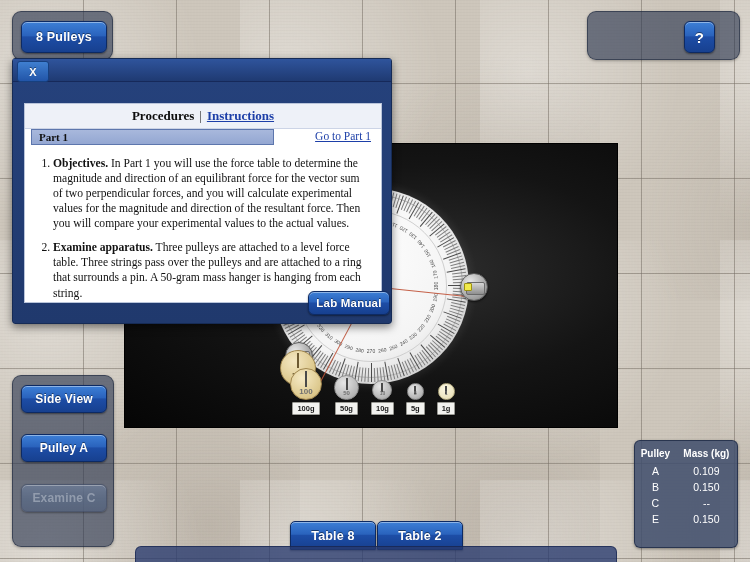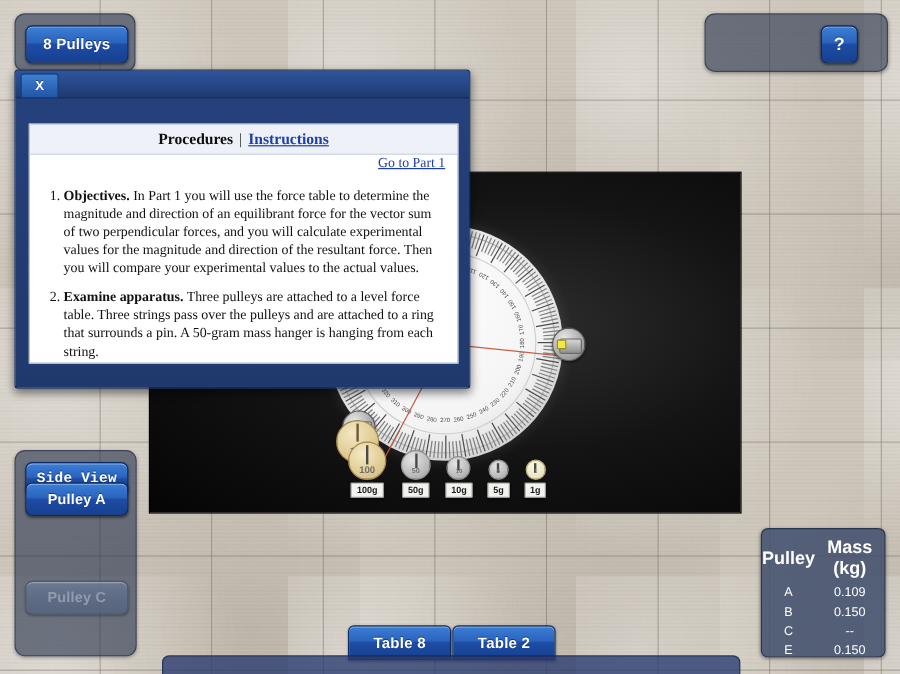--- a/index.html
+++ b/index.html
@@ -220,21 +220,21 @@
   
   #data-panel{
     position:absolute;left:634px;top:440px;width:104px;height:108px;
     background:rgba(64,78,108,.86);
     border:1px solid rgba(30,42,70,.8);border-radius:6px;
     box-shadow:0 1px 3px rgba(0,0,0,.4);
     color:#ffffff;font-size:10.5px;
     padding-top:6px;box-sizing:border-box;
   }
   #data-panel table{width:100%;border-collapse:collapse;}
-  #data-panel th{font-weight:bold;font-size:15px;padding:1px 0 4px;color:#fff;}
+  #data-panel th{font-weight:bold;font-size:10px;padding:1px 0 4px;color:#fff;}
   #data-panel td{text-align:center;padding:2px 0;font-size:10.5px;color:#fff;}
   #data-panel td.k{width:40%;}
 </style>
 </head>
 <body>
 
 <div id="stage">
   <div id="grain"></div>
 </div>
 
@@ -899,35 +899,37 @@
 
   <div id="proc-body">
     <div id="proc-head">
       <span>Procedures</span>
       <span class="sep">|</span>
       <span id="link-instructions">Instructions</span>
     </div>
 
 
     <div id="partrow">
+      <div id="part-tab">Part 1</div>
       <div id="link-part2">Go to Part 1</div>
     </div>
 
     <ol id="steps">
         <li><b>Objectives.</b><span> In Part 1 you will use the force table to determine the magnitude and direction of an equilibrant force for the vector sum of two perpendicular forces, and you will calculate experimental values for the magnitude and direction of the resultant force. Then you will compare your experimental values to the actual values.</span></li>
         <li><b>Examine apparatus.</b><span> Three pulleys are attached to a level force table. Three strings pass over the pulleys and are attached to a ring that surrounds a pin. A 50-gram mass hanger is hanging from each string.</span></li>
       </ol>
   </div>
 
+  <div class="btn" id="btn-labmanual">Lab Manual</div>
 </div>
 
 <div class="tray" id="tray-left">
-    <div class="btn side-btn" style="top: 9px; font-family: Liberation Mono, monospace;">Side View</div>
-    <div class="btn side-btn" style="top: 26px;">Pulley A</div>
-    <div class="btn side-btn disabled" style="top: 108px;">Pulley C</div>
+    <div class="btn side-btn" style="top: 9px;">Side View</div>
+    <div class="btn side-btn" style="top: 58px;">Pulley A</div>
+    <div class="btn side-btn disabled" style="top: 108px;">Examine C</div>
   </div>
 
 <div class="btn" id="btn-table1">Table 8</div>
 <div class="btn" id="btn-table2">Table 2</div>
 <div id="bottom-bar"></div>
 
 <div id="data-panel">
   <table>
     <thead>
         <tr>

